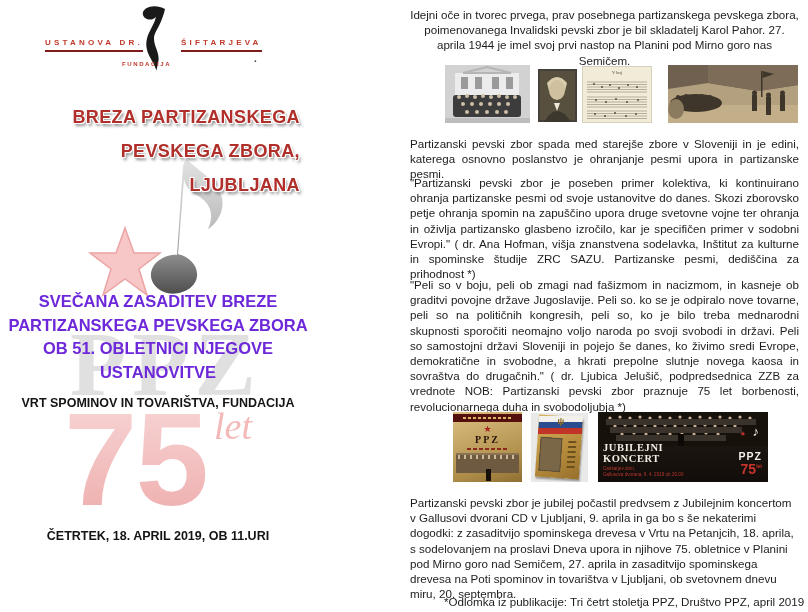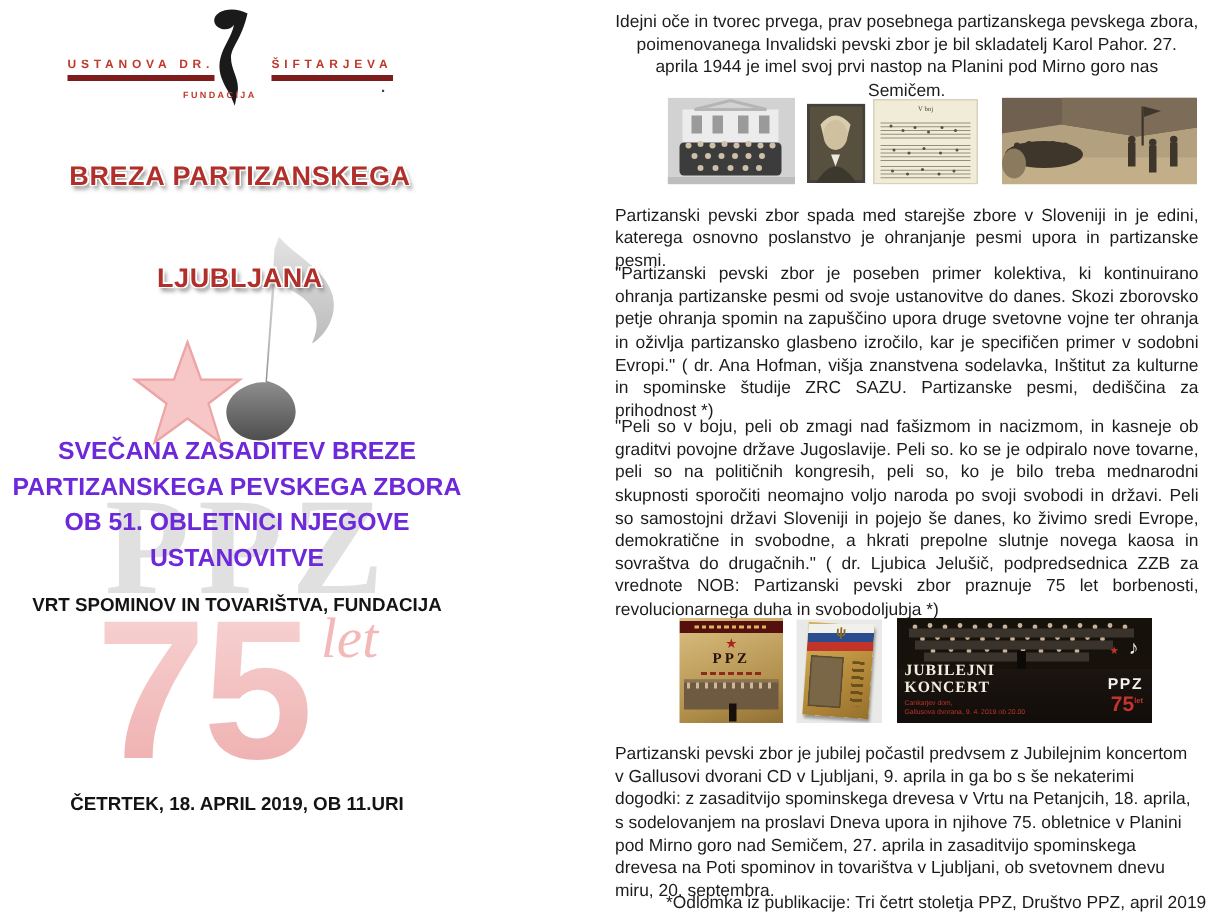--- a/index.html
+++ b/index.html
@@ -2,25 +2,25 @@
 <html><head>
 <meta charset="utf-8">
 <style>
   html,body{margin:0;padding:0;background:#fff;}
   #page{position:relative;width:808px;height:612px;background:#ffffff;overflow:hidden;
         font-family:"Liberation Sans",sans-serif;}
   .abs{position:absolute;}
 
   
   .logo-word{position:absolute;color:#c0392b;font-size:8px;font-weight:bold;
-    letter-spacing:3.2px;border-bottom:4px solid #7f1d1d;padding-bottom:3px;white-space:nowrap;}
+    letter-spacing:3.2px;border-bottom:2px solid #7f1d1d;padding-bottom:3px;white-space:nowrap;}
   .logo-sub{position:absolute;color:#c0392b;font-size:6px;letter-spacing:1.6px;font-weight:bold;}
   .logo-period{position:absolute;color:#444;font-size:10px;font-weight:bold;}
 
-  .title-red{position:absolute;left:20px;width:280px;text-align:center;
+  .title-red{position:absolute;left:20px;width:280px;text-align:right;
     color:#b02f2a;font-size:18px;font-weight:bold;line-height:34.5px;letter-spacing:.4px;
     text-shadow:-1px -1px 0 #fff,1px -1px 0 #fff,-1px 1px 0 #fff,1px 1px 0 #fff,2px 3px 3px rgba(110,110,110,.85);
     z-index:3;}
   .title-blue{position:absolute;left:8px;width:300px;text-align:center;
     color:#6d28d9;font-size:16.5px;font-weight:bold;line-height:23.5px;z-index:3;}
   .left-black{position:absolute;left:8px;width:300px;text-align:center;
     color:#141414;font-size:12.5px;font-weight:bold;z-index:3;}
 
   .wm-ppz{position:absolute;left:70px;top:318px;z-index:1;
     font-family:"Liberation Serif",serif;font-weight:bold;font-size:92px;line-height:92px;
@@ -102,20 +102,21 @@
     <path fill="url(#noteg)" d="M60,2 C70,14 92,24 96,42 C99,57 89,69 82,73 C89,57 84,46 69,38
       C63,35 59,29 58,23 L52,98 C64,101 72,110 71,120 C70,132 55,140 41,137 C29,134 22,123 26,113
       C30,103 43,98 51,99 L57,10 Z"></path>
   </svg>
 
   <svg class="abs" style="left:87px;top:225px;z-index:2;" width="76" height="76" viewBox="0 0 76 76">
     <polygon points="38,3 47,28 73,28 52,44 60,70 38,54 16,70 24,44 3,28 29,28" fill="#f7c6c6" stroke="#eca4a4" stroke-width="1.5"></polygon>
   </svg>
 
   <div class="title-red" style="top:100px;">BREZA PARTIZANSKEGA</div>
+  <div class="title-red" style="top:134px;">PEVSKEGA ZBORA,</div>
   <div class="title-red" style="top:168px;">LJUBLJANA</div>
 
   <div class="wm-ppz">PPZ</div>
 
   <div class="title-blue" style="top:290px;">SVEČANA ZASADITEV BREZE</div>
   <div class="title-blue" style="top:313.5px;">PARTIZANSKEGA PEVSKEGA ZBORA</div>
   <div class="title-blue" style="top:337px;">OB 51. OBLETNICI NJEGOVE</div>
   <div class="title-blue" style="top:360.5px;">USTANOVITVE</div>
 
   <div class="left-black" style="top:396px;">VRT SPOMINOV IN TOVARIŠTVA, FUNDACIJA</div>

